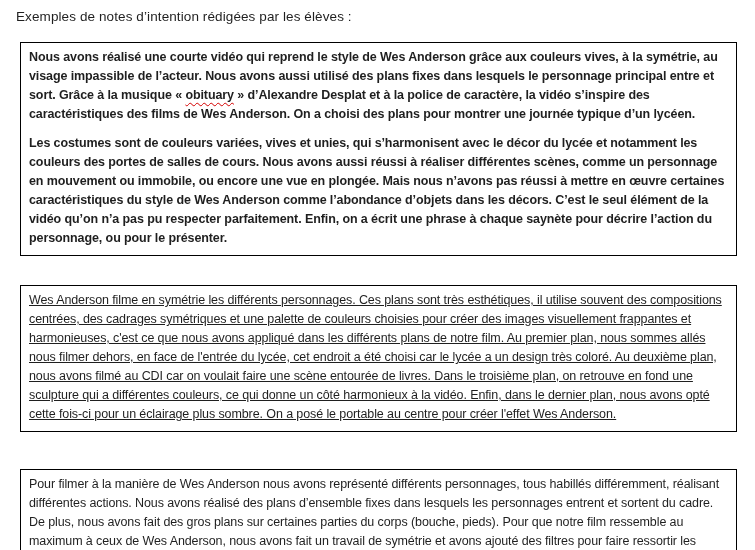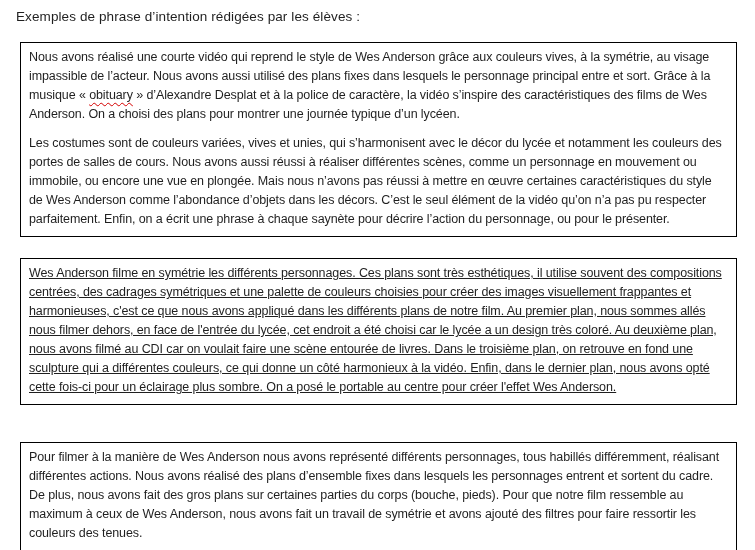--- a/index.html
+++ b/index.html
@@ -22,21 +22,21 @@
     font-weight: 400;
     margin: 0 0 18px 0;
     letter-spacing: 0.1px;
   }
   .note-box {
     border: 1px solid #000000;
     margin-left: 4px;
     padding: 5px 10px 7px 8px;
     background: #ffffff;
   }
-  .note-box.box-1 { margin-bottom: 21px; min-height: 176px; }
+  .note-box.box-1 { margin-bottom: 29px; min-height: 176px; font-weight: bold; }
   .note-box.box-2 { margin-bottom: 37px; min-height: 124px; text-decoration: underline; }
   .note-box.box-3 { min-height: 85px; }
   .note-box p {
     margin: 0;
     font-size: 12.5px;
     line-height: 19px;
     letter-spacing: -0.1px;
   }
   .note-box p + p {
     margin-top: 10px;
@@ -48,21 +48,21 @@
     text-decoration-thickness: 1px;
     text-underline-offset: 3px;
     text-decoration-skip-ink: none;
   }
 </style>
 </head>
 <body>
 
 <div class="page">
 
-  <h1 class="doc-title">Exemples de phrase d’intention rédigées par les élèves :</h1>
+  <h1 class="doc-title">Exemples de notes d’intention rédigées par les élèves :</h1>
 
   <div class="note-box box-1">
     <p><span>Nous avons réalisé une courte vidéo qui reprend le style de Wes Anderson grâce aux couleurs vives, à la symétrie, au visage impassible de l’acteur. Nous avons aussi utilisé des plans fixes dans lesquels le personnage principal entre et sort. Grâce à la musique « </span><span class="spellcheck-wavy">obituary</span><span> » d’Alexandre Desplat et à la police de caractère, la vidéo s’inspire des caractéristiques des films de Wes Anderson. On a choisi des plans pour montrer une journée typique d’un lycéen.</span></p>
     <p>Les costumes sont de couleurs variées, vives et unies, qui s’harmonisent avec le décor du lycée et notamment les couleurs des portes de salles de cours. Nous avons aussi réussi à réaliser différentes scènes, comme un personnage en mouvement ou immobile, ou encore une vue en plongée. Mais nous n’avons pas réussi à mettre en œuvre certaines caractéristiques du style de Wes Anderson comme l’abondance d’objets dans les décors. C’est le seul élément de la vidéo qu’on n’a pas pu respecter parfaitement. Enfin, on a écrit une phrase à chaque saynète pour décrire l’action du personnage, ou pour le présenter.</p>
   </div>
 
   <div class="note-box box-2">
     <p>Wes Anderson filme en symétrie les différents personnages. Ces plans sont très esthétiques, il utilise souvent des compositions centrées, des cadrages symétriques et une palette de couleurs choisies pour créer des images visuellement frappantes et harmonieuses, c'est ce que nous avons appliqué dans les différents plans de notre film. Au premier plan, nous sommes allés nous filmer dehors, en face de l'entrée du lycée, cet endroit a été choisi car le lycée a un design très coloré. Au deuxième plan, nous avons filmé au CDI car on voulait faire une scène entourée de livres. Dans le troisième plan, on retrouve en fond une sculpture qui a différentes couleurs, ce qui donne un côté harmonieux à la vidéo. Enfin, dans le dernier plan, nous avons opté cette fois-ci pour un éclairage plus sombre. On a posé le portable au centre pour créer l'effet Wes Anderson.</p>
   </div>
 

